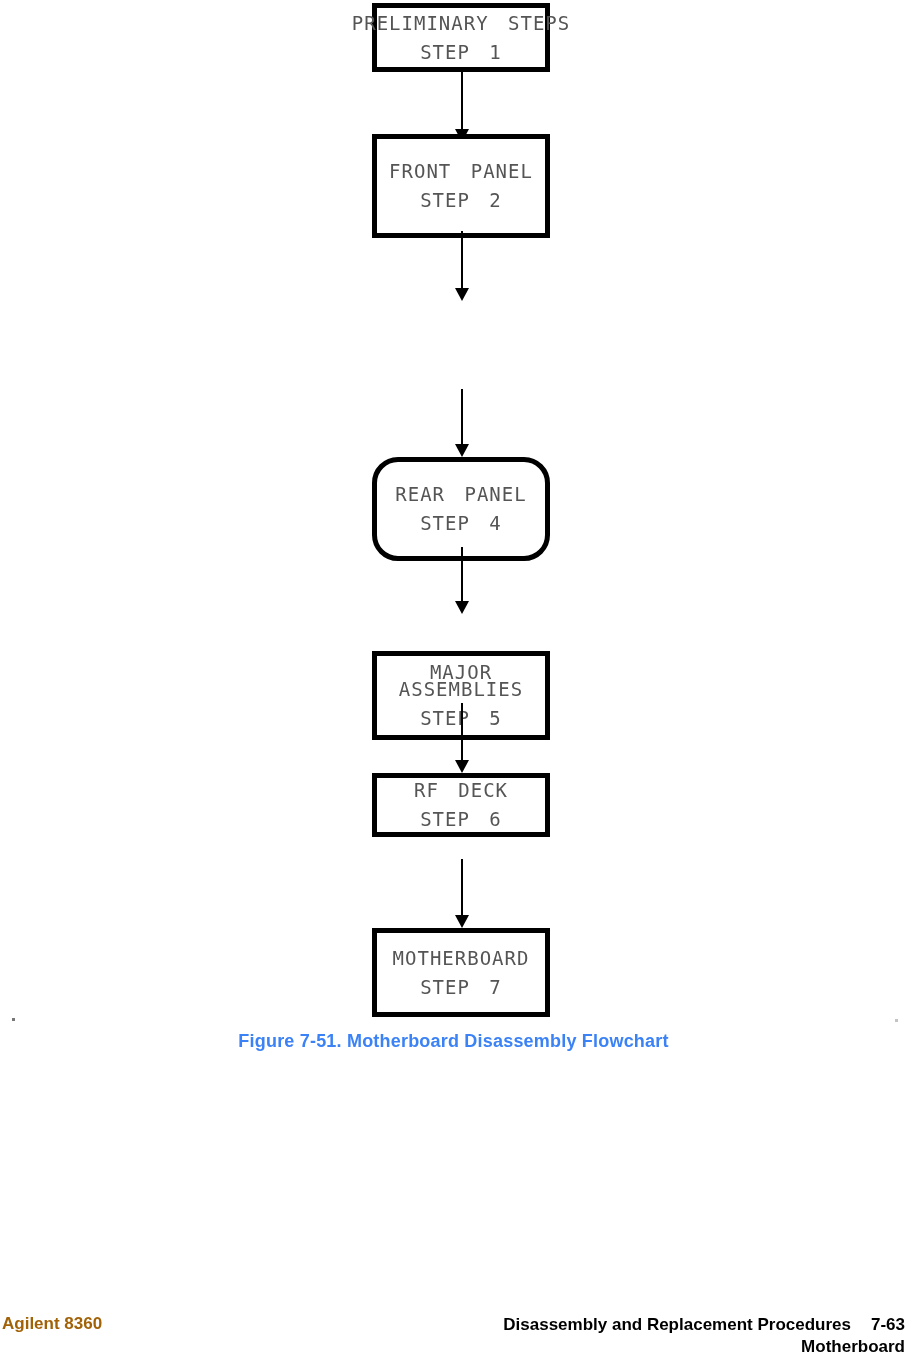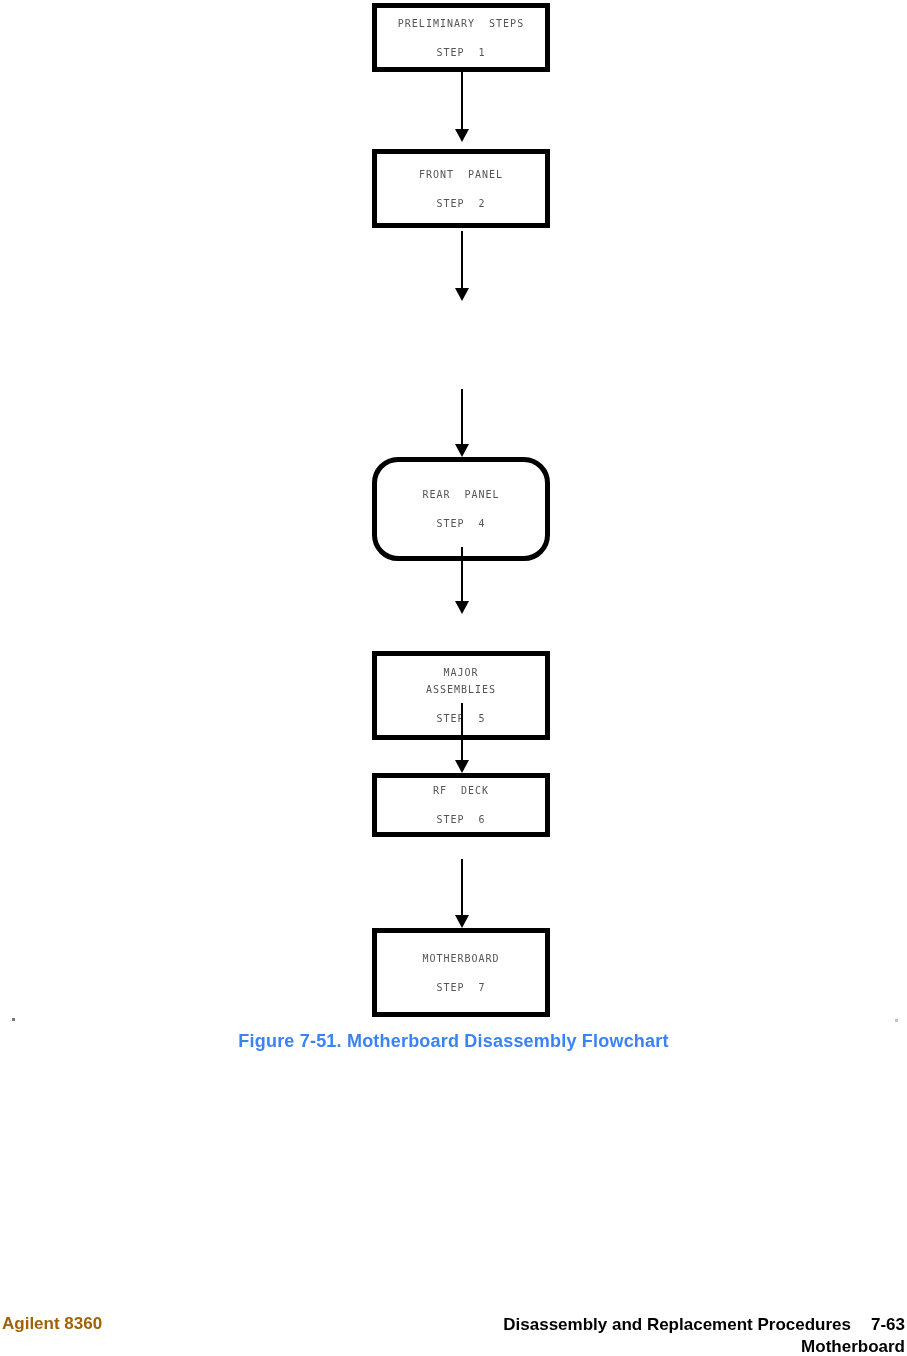--- a/index.html
+++ b/index.html
@@ -23,21 +23,21 @@
     border: 5px solid #000000;
     background: #ffffff;
     display: flex;
     flex-direction: column;
     justify-content: center;
     align-items: center;
     gap: 12px;
   }
   .box-title, .box-step {
     font-family: "DejaVu Sans Mono", monospace;
-    font-size: 10px;
+    font-size: 19px;
     line-height: 17px;
     letter-spacing: 1px;
     word-spacing: 7px;
     color: #555555;
     text-align: center;
     white-space: nowrap;
   }
   .box-title div { white-space: nowrap; }
 
   .arrow {
@@ -103,21 +103,21 @@
       <div class="box-title">
         <div>PRELIMINARY STEPS</div>
       </div>
       <div class="box-step">STEP 1</div>
     </div>
     <div class="arrow" style="top:72px; height:70px;">
       <div class="arrow-line"></div>
       <div class="arrow-head"></div>
     </div>
 
-    <div class="step-box" style="top:149px; height:79px;justify-content:center;">
+    <div class="step-box" style="top:134px; height:104px;justify-content:center;">
       <div class="box-title">
         <div>FRONT PANEL</div>
       </div>
       <div class="box-step">STEP 2</div>
     </div>
     <div class="arrow" style="top:231px; height:70px;">
       <div class="arrow-line"></div>
       <div class="arrow-head"></div>
     </div>
 

